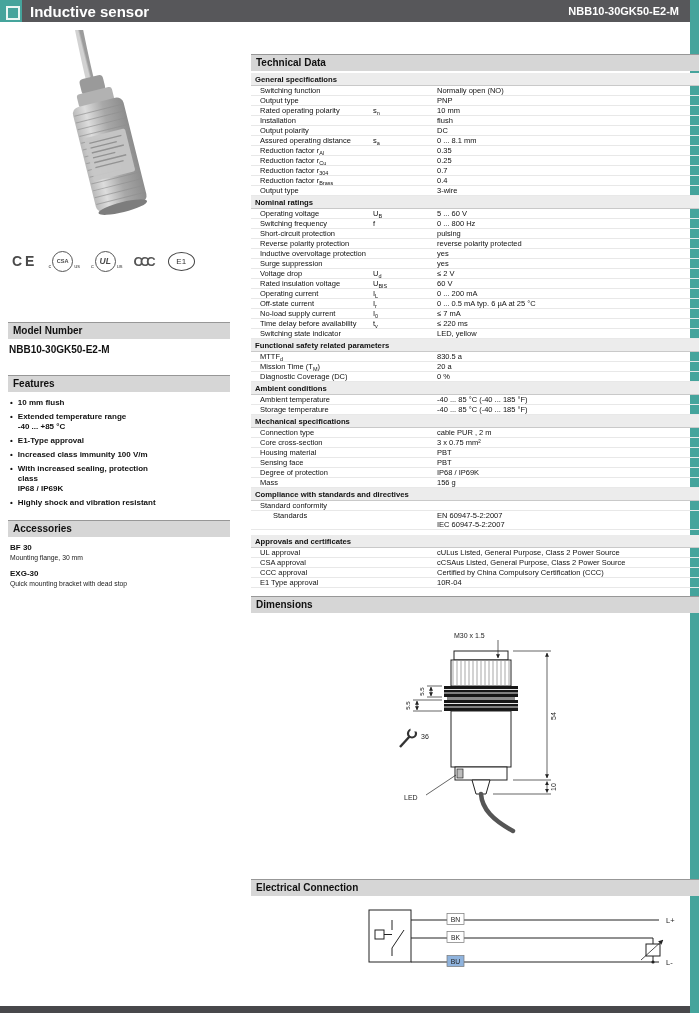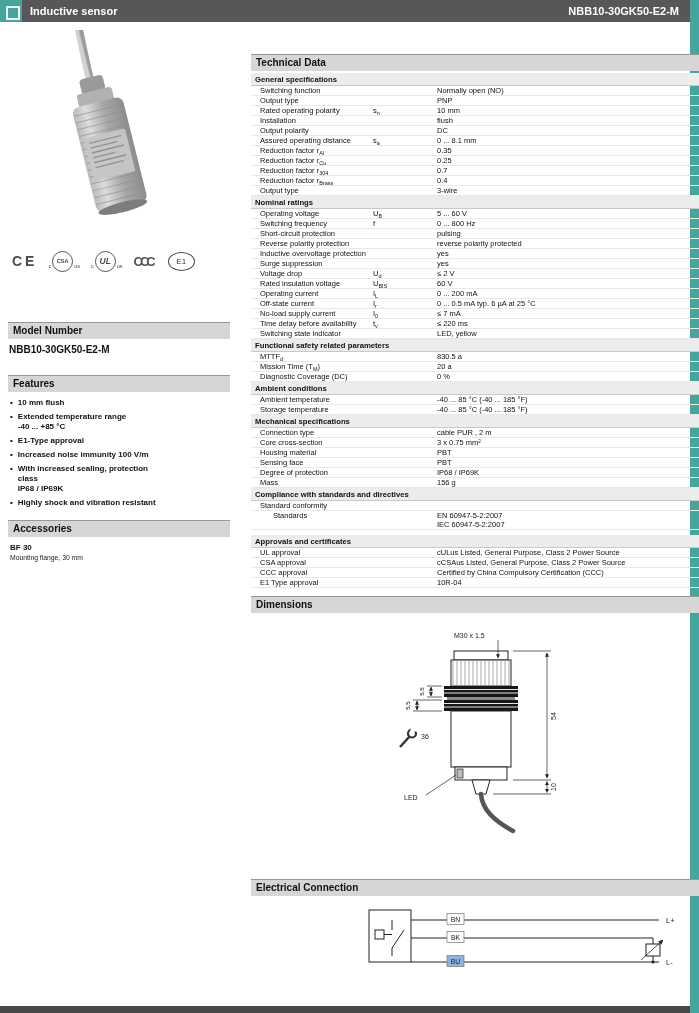--- a/index.html
+++ b/index.html
@@ -5,21 +5,21 @@
   :root{ --accent:#45a49c; --header-bg:#57575a; --bar-bg:#d6d6d6; --table-header-bg:#ececec; }
   *{ box-sizing:border-box; }
   html,body{ margin:0; padding:0; }
   body{ width:699px; height:1013px; background:#fff; font-family:"Liberation Sans",sans-serif; color:#111; position:relative; overflow:hidden; }
   .page{ position:absolute; inset:0; }
 
   
   .topbar{ position:absolute; top:0; left:0; width:699px; height:22px; background:var(--header-bg); display:flex; align-items:center; }
   .brand{ width:22px; height:22px; background:var(--accent); margin-right:8px; position:relative; flex:0 0 auto; }
   .brand::after{ content:""; position:absolute; left:6px; top:6px; width:10px; height:10px; border:2px solid #eaf6f4; }
-  .tb-left{ color:#fff; font-weight:bold; font-size:11px; }
+  .tb-left{ color:#fff; font-weight:bold; font-size:15px; }
   .tb-right{ margin-left:auto; margin-right:20px; color:#fff; font-weight:bold; font-size:11px; }
 
   .stripe{ position:absolute; top:0; right:0; width:9px; height:1013px; background:var(--accent); }
   .footbar{ position:absolute; bottom:0; left:0; width:690px; height:7px; background:#48484b; }
 
   
   .secbar{ background:var(--bar-bg); border-top:1px solid #979797; font-weight:bold; font-size:10px; padding:2px 5px 3px 5px; }
 
   
   .leftcol{ position:absolute; left:8px; top:30px; width:222px; }
@@ -137,39 +137,43 @@
           <span class="dot">•</span>
           <span class="ftxt">Extended temperature range
 -40 ... +85 °C</span>
         </div>
         <div class="feat">
           <span class="dot">•</span>
           <span class="ftxt">E1-Type approval</span>
         </div>
         <div class="feat">
           <span class="dot">•</span>
-          <span class="ftxt">Increased noise immunity 100 V/m</span>
+          <span class="ftxt">Increased class immunity 100 V/m</span>
         </div>
         <div class="feat">
           <span class="dot">•</span>
           <span class="ftxt">With increased sealing, protection
 class
 IP68 / IP69K</span>
         </div>
         <div class="feat">
           <span class="dot">•</span>
           <span class="ftxt">Highly shock and vibration resistant</span>
         </div>
       </div>
 
     <div class="secbar accbar">Accessories</div>
     <div class="accs">
         <div class="acc">
           <div class="acode">BF 30</div>
           <div class="adesc">Mounting flange, 30 mm</div>
+        </div>
+        <div class="acc">
+          <div class="acode">EXG-30</div>
+          <div class="adesc">Quick mounting bracket with dead stop</div>
         </div>
       </div>
   </div>
 
   <div class="rightcol">
     <div class="secbar">Technical Data</div>
     <div class="ttable">
         <div class="tsec">General specifications</div>
         <div class="trow">
           <div class="c-label">Switching function</div>

